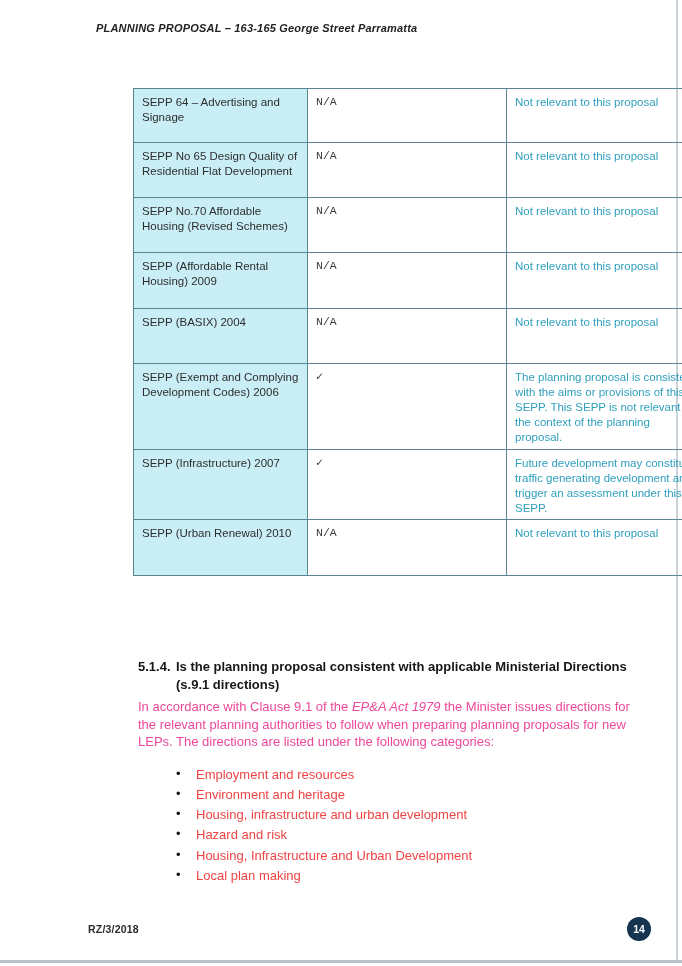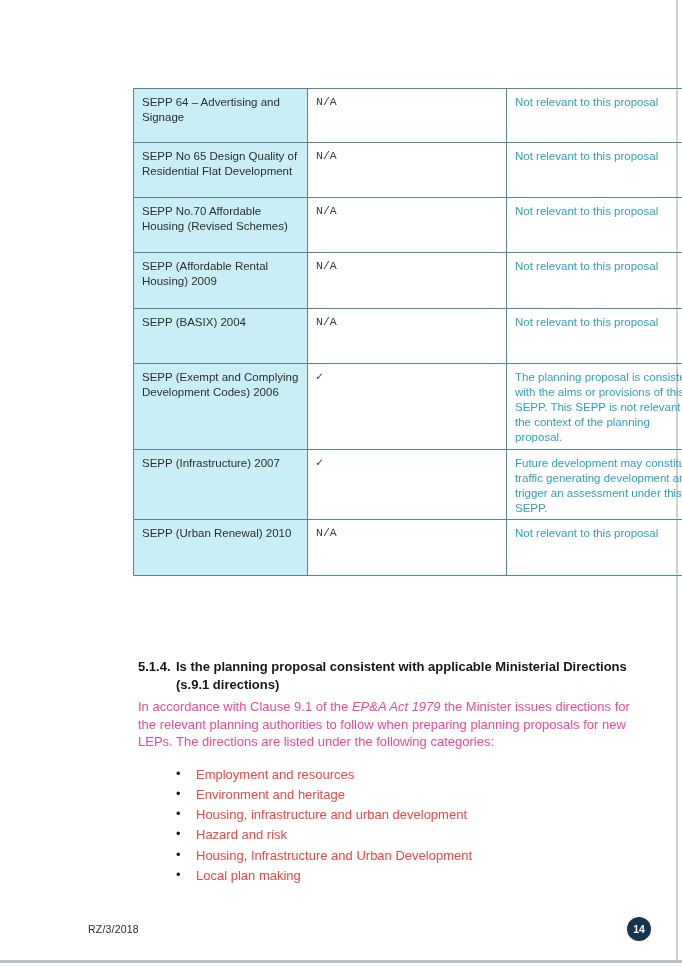--- a/index.html
+++ b/index.html
@@ -55,36 +55,37 @@
   }
 
   .closing-para{
     position:absolute;left:138px;top:877px;width:512px;
     font-size:13px;color:#161616;
   }
 
   
   .footer-ref{
     position:absolute;left:88px;top:923px;
-    font-size:10.5px;font-weight:normal;color:#2a2a2a;letter-spacing:.2px;
+    font-size:10.5px;font-weight:bold;color:#2a2a2a;letter-spacing:.2px;
   }
   .page-badge{
     position:absolute;left:627px;top:917px;width:24px;height:24px;border-radius:50%;
     background:var(--page-circle,#163450);color:#ffffff;
     font-size:10.5px;font-weight:bold;display:flex;align-items:center;justify-content:center;
   }
 </style>
 </head>
 <body>
 
 <div class="page">
 
   <div class="edge-right"></div>
   <div class="edge-bottom"></div>
 
+  <div class="doc-header">PLANNING PROPOSAL – 163-165 George Street Parramatta</div>
 
   <table class="sepp-table">
     <tbody>
       <tr style="height:54px;">
         <td class="c-name">SEPP 64 – Advertising and Signage</td>
         <td class="c-status">N/A</td>
         <td class="c-comment">Not relevant to this proposal</td>
       </tr>
       <tr style="height:55px;">
         <td class="c-name">SEPP No 65 Design Quality of Residential Flat Development</td>

